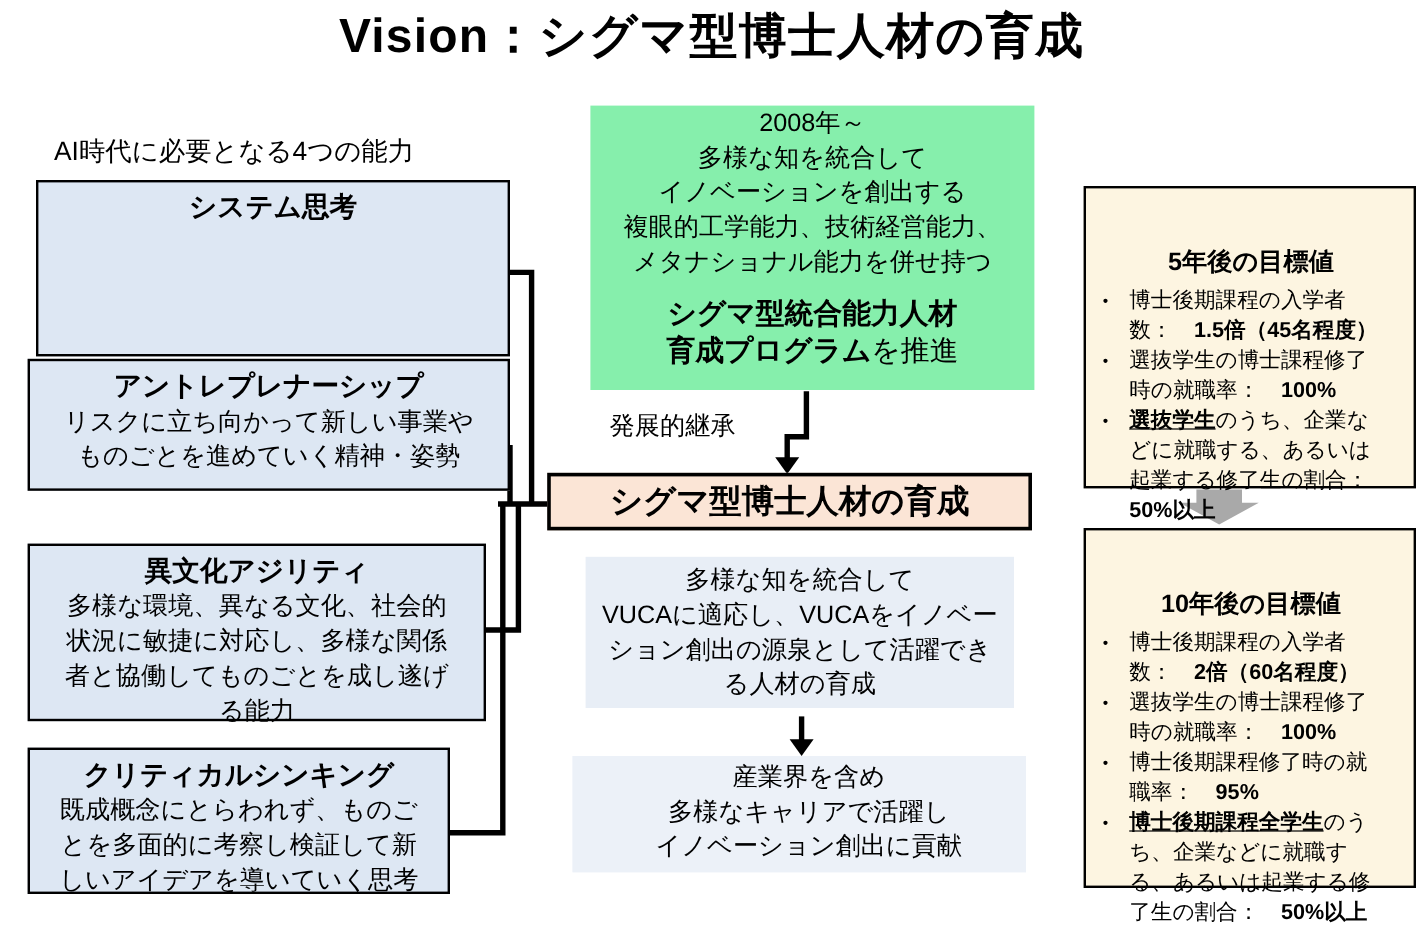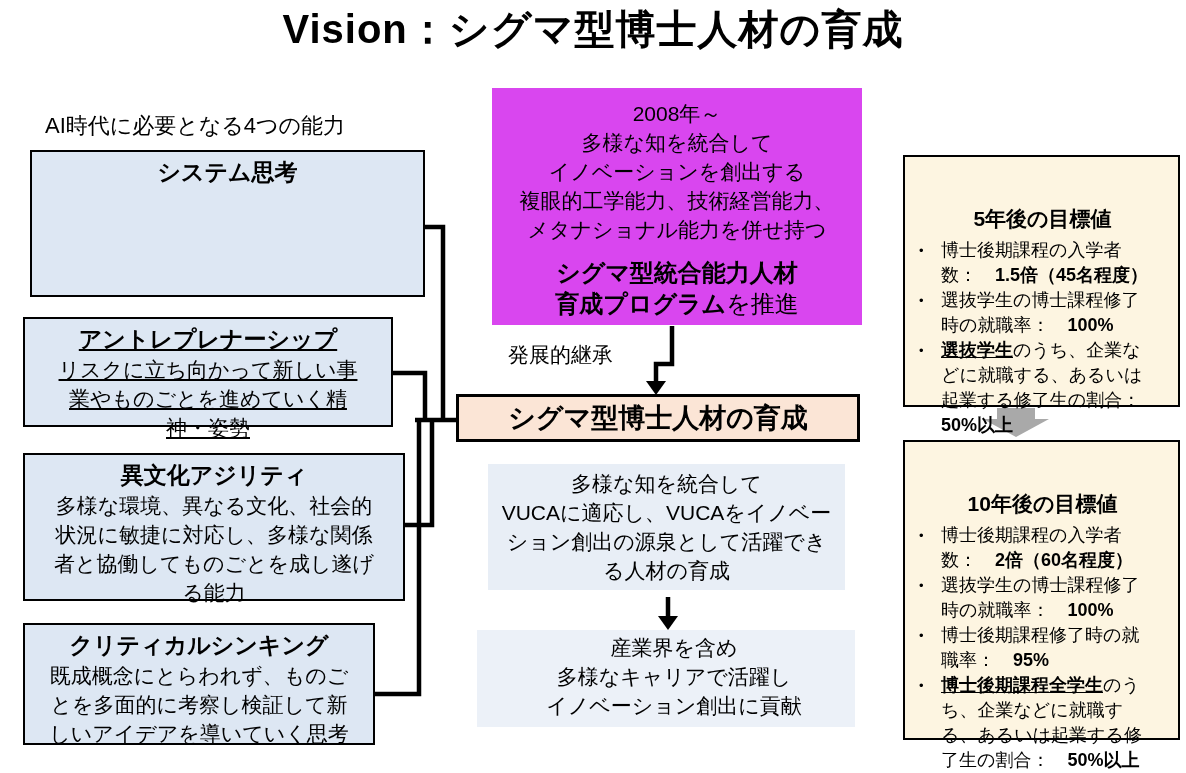--- a/index.html
+++ b/index.html
@@ -18,22 +18,22 @@
   .left-heading{left:45px;top:111px;font-size:22px;}
 
   .ability-box{
     background:#dde7f3;border:2px solid #000;
     text-align:center;padding:4px 24px;
   }
   .ability-box .abox-title{font-size:23px;font-weight:bold;line-height:32px;}
   .ability-box .abox-body{font-size:21px;line-height:29px;}
 
   .program-box{
-    left:492px;top:88px;width:370px;height:237px;background:#d946ef;
-    text-align:center;padding-top:11px;
+    left:492px;top:88px;width:370px;height:237px;background:#86efac;
+    text-align:center;
   }
   .program-box .prog-lines{font-size:21px;line-height:29px;white-space:pre-line;}
   .program-box .prog-headline{font-size:24px;line-height:31px;margin-top:13px;}
 
   .transition-label{left:508px;top:341px;font-size:21px;}
 
   .main-box{
     left:456px;top:394px;width:404px;height:48px;
     background:#fbe5d6;border:3px solid #000;
     text-align:center;font-size:27px;font-weight:bold;line-height:42px;
@@ -93,21 +93,21 @@
 </svg>
 
 <div class="abs page-title">Vision：シグマ型博士人材の育成</div>
 
 <div class="abs left-heading">AI時代に必要となる4つの能力</div>
 
 <div class="abs ability-box" style="left:30px;top:150px;width:395px;height:147px;">
   <div class="abox-title">システム思考</div>
 </div>
 
-<div class="abs ability-box" style="left:23px;top:317px;width:370px;height:110px;text-decoration:underline;">
+<div class="abs ability-box" style="left:23px;top:299px;width:402px;height:110px;">
   <div class="abox-title">アントレプレナーシップ</div>
   <div class="abox-body">リスクに立ち向かって新しい事業やものごとを進めていく精神・姿勢</div>
 </div>
 
 <div class="abs ability-box" style="left:23px;top:453px;width:382px;height:148px;">
   <div class="abox-title">異文化アジリティ</div>
   <div class="abox-body">多様な環境、異なる文化、社会的状況に敏捷に対応し、多様な関係者と協働してものごとを成し遂げる能力</div>
 </div>
 
 <div class="abs ability-box" style="left:23px;top:623px;width:352px;height:122px;">

